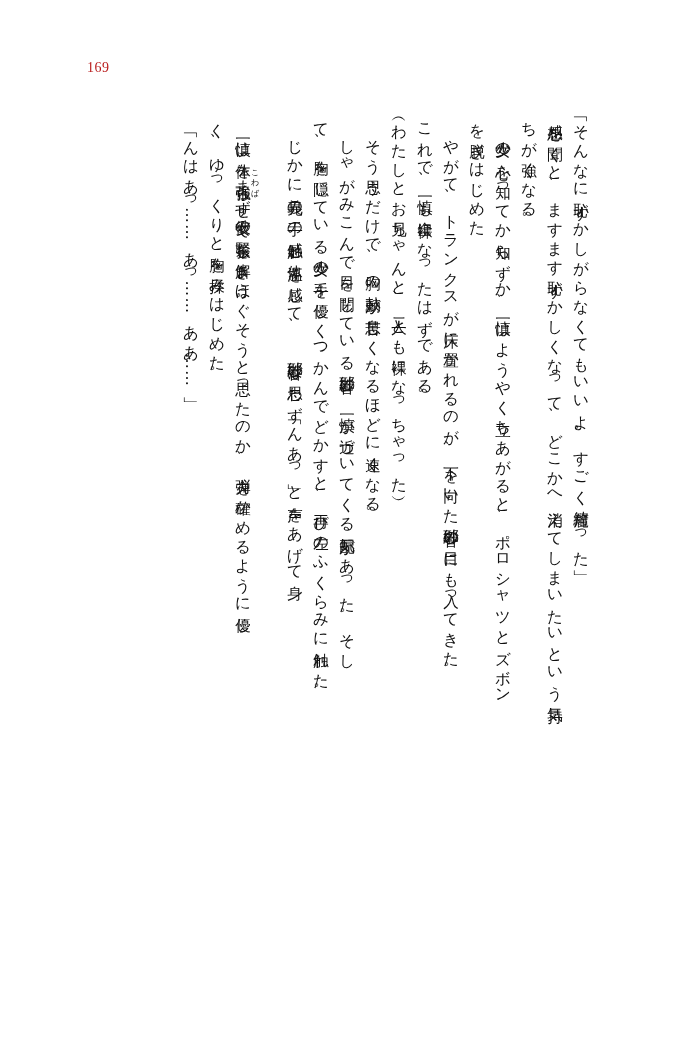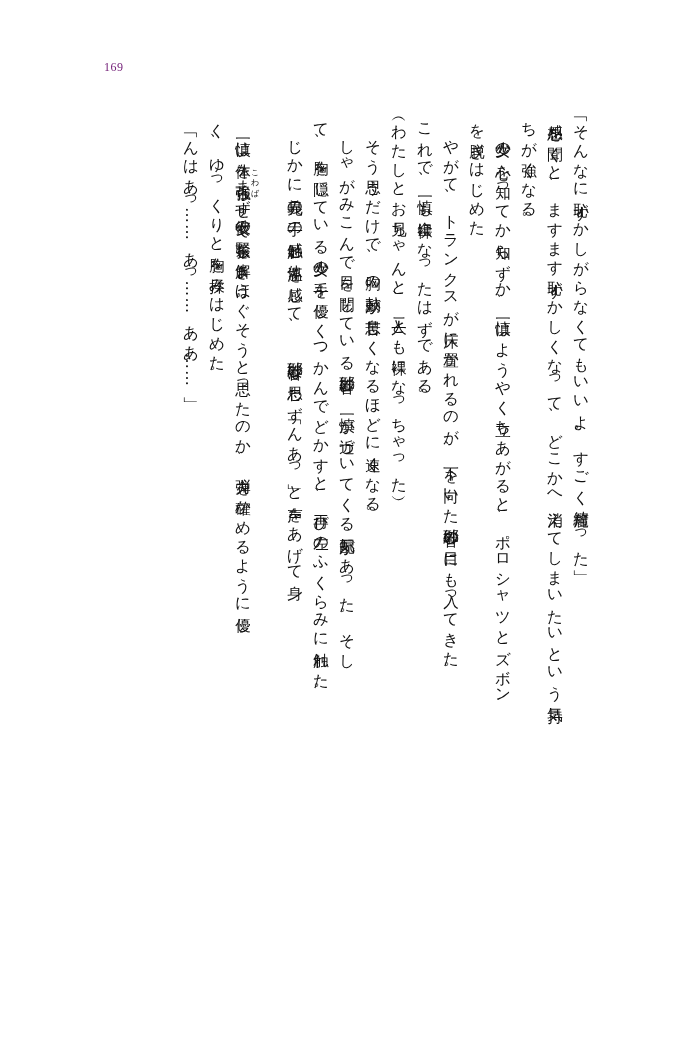--- a/index.html
+++ b/index.html
@@ -16,25 +16,25 @@
   }
   .page {
     position: relative;
     width: 694px;
     height: 1050px;
     background: #ffffff;
   }
   .page-number {
     position: absolute;
     top: 60px;
-    left: 104px;
-    font-size: 12px;
+    left: 87px;
+    font-size: 14px;
     font-family: "Liberation Serif", "DejaVu Serif", serif;
     letter-spacing: 0.5px;
-    color: #701a75;
+    color: #b91c1c;
   }
   .text-block {
     position: absolute;
     top: 112px;
     left: 78px;
     width: 516px;
     height: 840px;
     display: flex;
     flex-direction: row-reverse;
     justify-content: flex-start;

